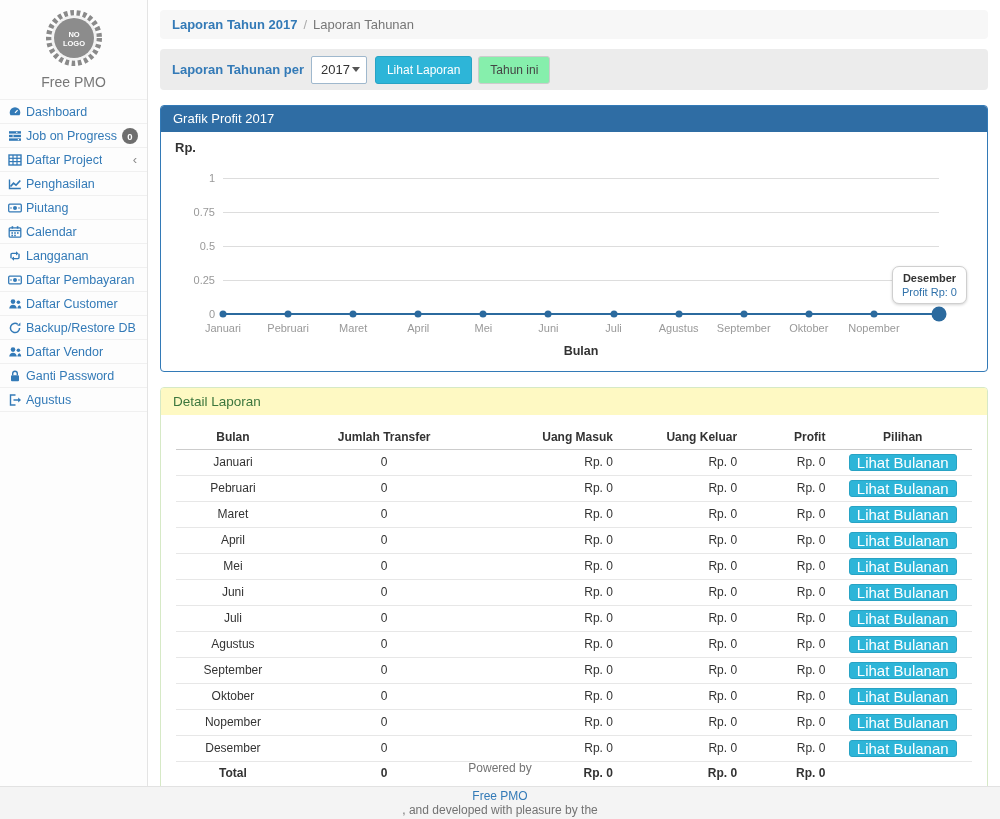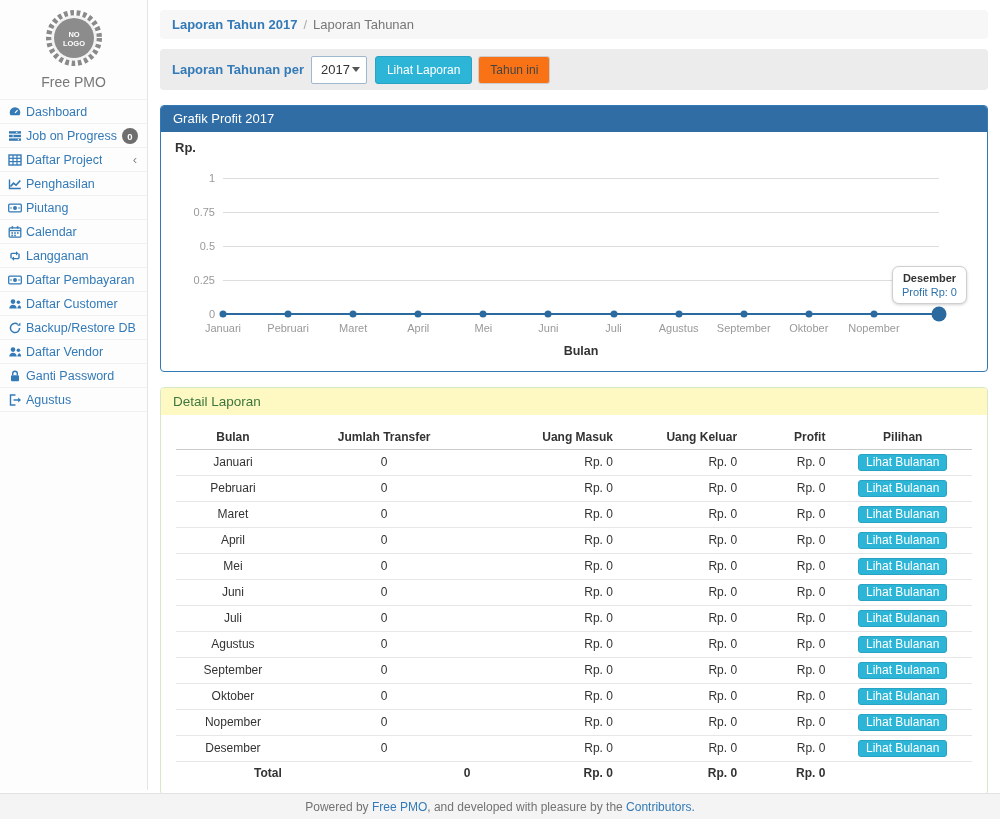--- a/index.html
+++ b/index.html
@@ -49,21 +49,21 @@
   .well-label { color:#337ab7; font-weight:bold; margin-right:7px; }
   .select-box {
     background:#fff; border:1px solid #9fb8cd; border-radius:2px; height:28px; width:56px;
     display:flex; align-items:center; justify-content:space-between; padding:0 6px 0 9px;
     color:#333; cursor:pointer; margin-right:8px;
   }
   .caret-down { width:0; height:0; border-left:4px solid transparent; border-right:4px solid transparent; border-top:5px solid #555; }
   .btn { display:inline-flex; align-items:center; justify-content:center; height:28px; padding:0 11px;
          font-size:12px; border-radius:3px; cursor:pointer; }
   .btn-info { background:#2db5d8; border:1px solid #28a3c4; color:#fff; margin-right:6px; }
-  .btn-default { background:#f97316; border:1px solid #ccc; color:#444; }
+  .btn-default { background:#86efac; border:1px solid #ccc; color:#444; }
 
   
   .panel { border-radius:4px; margin-bottom:15px; background:#fff; }
   .panel-primary { border:1px solid #337ab7; }
   .panel-primary > .panel-heading { background:#2f6da4; color:#fff; padding:5px 12px; font-size:13px;
       border-radius:3px 3px 0 0; height:26px; }
   .panel-success { border:1px solid #d6e9c6; }
   .panel-success > .panel-heading { background:#fef9c3; color:#3c763d; padding:6px 12px; font-size:13.5px;
       border-radius:3px 3px 0 0; height:27px; }
 
@@ -87,31 +87,31 @@
   .tooltip .tt-title { font-weight:bold; font-size:11px; color:#333; }
   .tooltip .tt-value { font-size:11px; color:#3072ab; margin-top:2px; white-space:nowrap; }
 
   
   .table-body { padding:10px 15px 9px 15px; }
   table { width:100%; border-collapse:collapse; font-size:12px; color:#333; }
   th { font-weight:bold; padding:4px 8px; border-bottom:1px solid #ccc; height:24px; }
   td { padding:4px 8px; border-top:1px solid #e7e7e7; height:24px; }
   tbody tr:first-child td { border-top:none; }
   .c { text-align:center; } .r { text-align:right; }
-  .total-row td { font-weight:bold;text-align:right; }
+  .total-row td { font-weight:bold; }
   .btn-xs {
     display:inline-block; background:#2db5d8; border:1px solid #28a3c4; color:#fff;
-    font-size:12px; padding:1px 7px; border-radius:3px; cursor:pointer; line-height:13px;
+    font-size:15px; padding:1px 7px; border-radius:3px; cursor:pointer; line-height:13px;
   }
 
   
   .footer {
-    position:absolute; left:0; right:0; bottom:0; height:26px; background:#f4f4f4;
+    position:absolute; left:0; right:0; bottom:0; height:33px; background:#f4f4f4;
     border-top:1px solid #e2e2e2; display:flex; align-items:center; justify-content:center;
-    font-size:12px; color:#737373;
+    font-size:12px; color:#737373;flex-direction:column;
   }
   .footer a { color:#337ab7; }
   .icon-svg { display:block; }
 </style>
 </head>
 <body>
 
 <div class="sidebar">
   <div class="logo-wrap">
     <svg class="icon-svg" style="margin:0 auto" width="60" height="60" viewBox="0 0 60 60">

